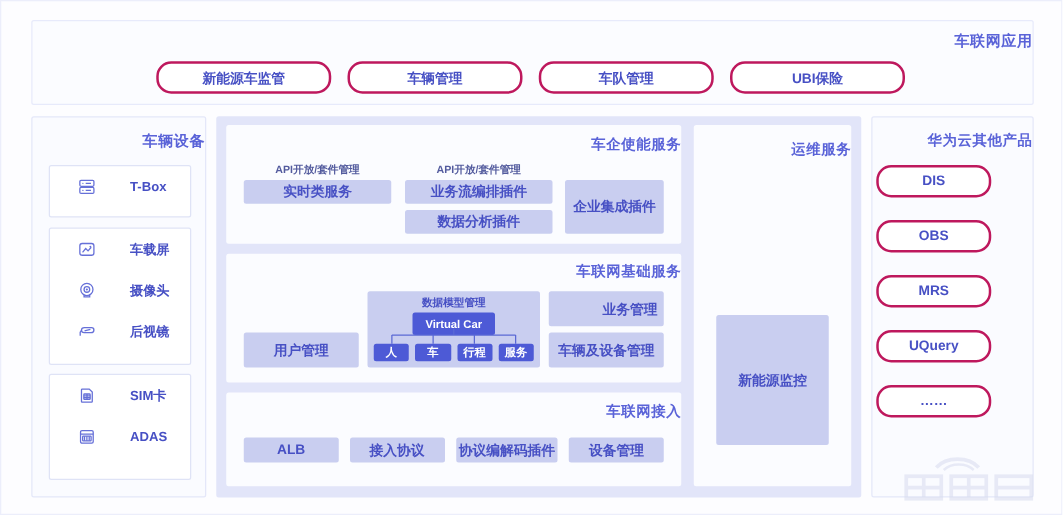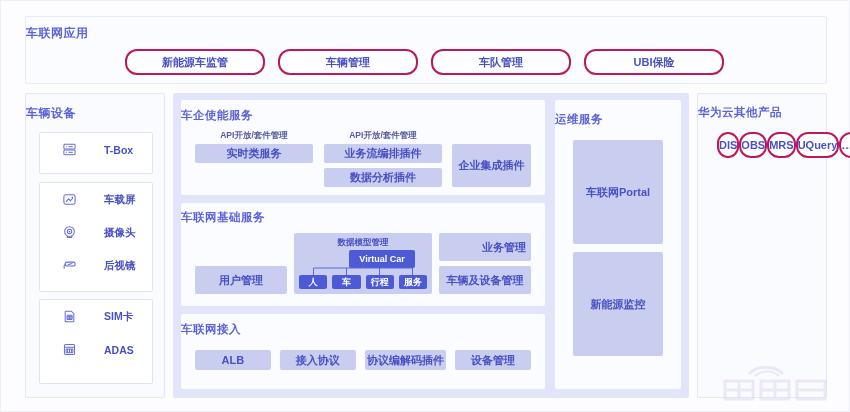--- a/index.html
+++ b/index.html
@@ -13,21 +13,21 @@
     position: relative;
     width: 850px; height: 412px;
     background: #fdfdff;
     border: 1px solid #eceefb;
   }
 
   
   .panel-title {
     color: #5a63d8;
     font-weight: bold;
-    text-align: left;
+    text-align: right;
     letter-spacing: .5px;
   }
   .white-box {
     background: #ffffff;
     border: 2px solid #be185d;
     border-radius: 12px;
     display: flex; align-items: center; justify-content: center;
     color: #4750c4;
     font-size: 11px;
     font-weight: bold;
@@ -146,21 +146,20 @@
   }
   #model-title {
     position: absolute; left: 0; top: 4px; width: 100%;
     text-align: center;
     color: #4750c4; font-size: 8.5px; font-weight: bold;
   }
   #virtual-car {
     position: absolute; left: 36px; top: 17px;
     width: 66px; height: 18px;
     font-size: 9px;
-    margin-left: 19px;
   }
   #tree-leaves {
     position: absolute; left: 5px; top: 42px;
     width: 128px; height: 14px;
     display: flex; gap: 5px;
   }
   #tree-leaves .deep-box { width: 29px; height: 14px; font-size: 9px; }
   #tree-lines { position: absolute; left: 0; top: 28px; width: 138px; height: 16px; }
 
   
@@ -194,23 +193,23 @@
   
   #cloud-col {
     position: absolute; left: 696px; top: 92px;
     width: 130px; height: 305px;
     background: #fafbff;
     border: 1px solid #e4e7f9;
     border-radius: 2px;
   }
   #cloud-col .panel-title { font-size: 11.5px; margin-top: 11px; }
   #cloud-list {
-    position: absolute; left: 19px; top: 38px;
+    position: absolute; left: 3px; top: 38px;
     width: 92px;
-    display: flex; flex-direction: row; 
+    display: flex; flex-direction: column; gap: 18px;
   }
   #cloud-list .white-box { width: 92px; height: 26px; }
 
   
   #watermark {
     position: absolute; right: 12px; bottom: 6px;
     width: 118px; height: 44px;
     opacity: .55;
     pointer-events: none;
   }
@@ -357,21 +356,20 @@
       <div id="ac-row">
         <div class="fill-box ac-w1">ALB</div>
         <div class="fill-box ac-w2">接入协议</div>
         <div class="fill-box ac-w3">协议编解码插件</div>
         <div class="fill-box ac-w4">设备管理</div>
       </div>
     </div>
 
     <div id="ops-panel">
       <div class="panel-title">运维服务</div>
-      <div class="fill-box" id="ops-b1">车联网Portal</div>
       <div class="fill-box" id="ops-b2">新能源监控</div>
     </div>
   </div>
 
   <div id="cloud-col">
     <div class="panel-title">华为云其他产品</div>
     <div id="cloud-list">
       <div class="white-box">DIS</div>
       <div class="white-box">OBS</div>
       <div class="white-box">MRS</div>

